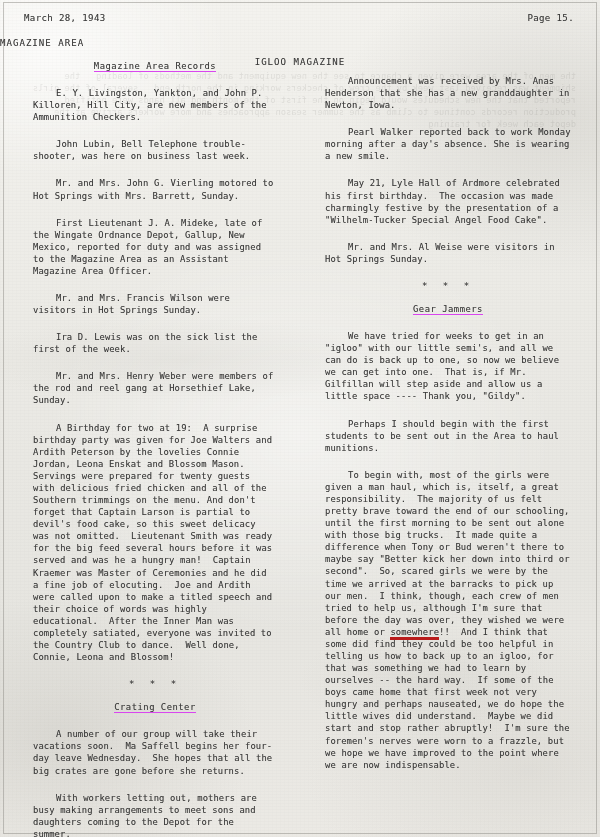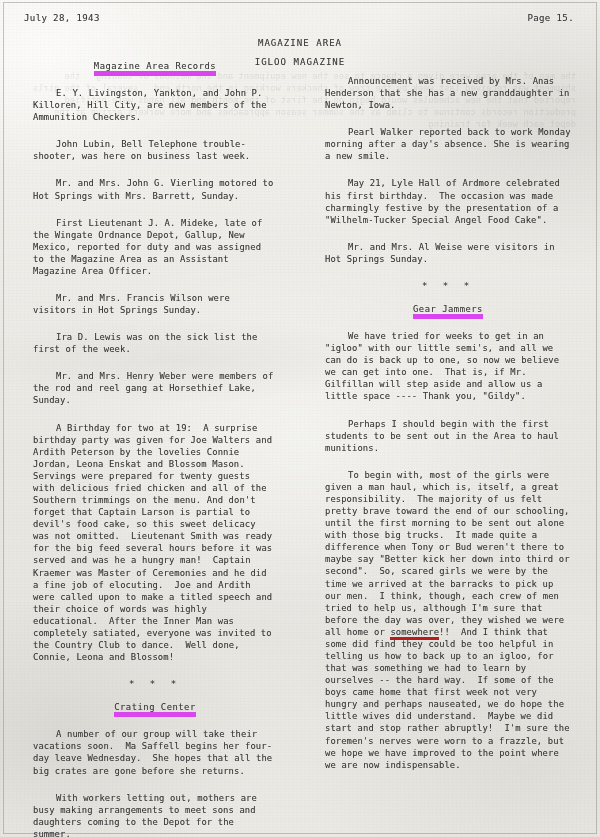--- a/index.html
+++ b/index.html
@@ -101,21 +101,20 @@
     position: absolute;
     right: 26px;
     top: 0;
     white-space: nowrap;
   }
   .section-banner {
     position: absolute;
     top: 38px;
     left: 0;
     right: 0;
-    text-align: center;
     font-size: 9.1px;
     letter-spacing: 1.0px;
   }
   .columns {
     position: absolute;
     top: 60px;
     left: 0;
     right: 0;
     display: flex;
     gap: 0;
@@ -130,21 +129,21 @@
   .col-left { padding-left: 18px; padding-right: 8px; }
   .col-right { padding-left: 10px; padding-right: 14px; }
 
   .col-heading {
     text-align: center;
     margin: 0 0 5px 0;
     font-size: 8.85px;
     letter-spacing: 0.5px;
   }
   .col-heading span.u {
-    border-bottom: 5px solid #d946ef;
+    border-bottom: 1px solid #d946ef;
     padding-bottom: 0px;
   }
   p.para {
     margin: 15px;
     text-indent: 2.6em;
     white-space: pre-wrap;
     word-spacing: 0.02em;
   }
   .stars {
     text-align: center;
@@ -183,21 +182,21 @@
   <div id="paper-texture"></div>
   <div id="paper-grain"></div>
   <div id="bleed-through">the men of the area were given a chance to see the new equipment and the methods of loading   the shipment was received last week by the crew of checkers working in the north end   several of the girls reported that the new schedules would begin on the first of the month and all hands were notified   production records continue to climb as the summer season approaches and more workers arrive at the depot each week for training</div>
   <div id="smudge-a"></div>
   <div id="smudge-b"></div>
   <div id="frame"></div>
 
   <div id="content">
 
     <div class="header-row">
-      <div class="hdr-date">July 28, 1943</div>
+      <div class="hdr-date">March 28, 1943</div>
       <div class="hdr-title">IGLOO MAGAZINE</div>
       <div class="hdr-page">Page 15.</div>
     </div>
 
     <div class="section-banner">MAGAZINE AREA</div>
 
     <div class="columns">
 
       <div class="col col-left">
 

